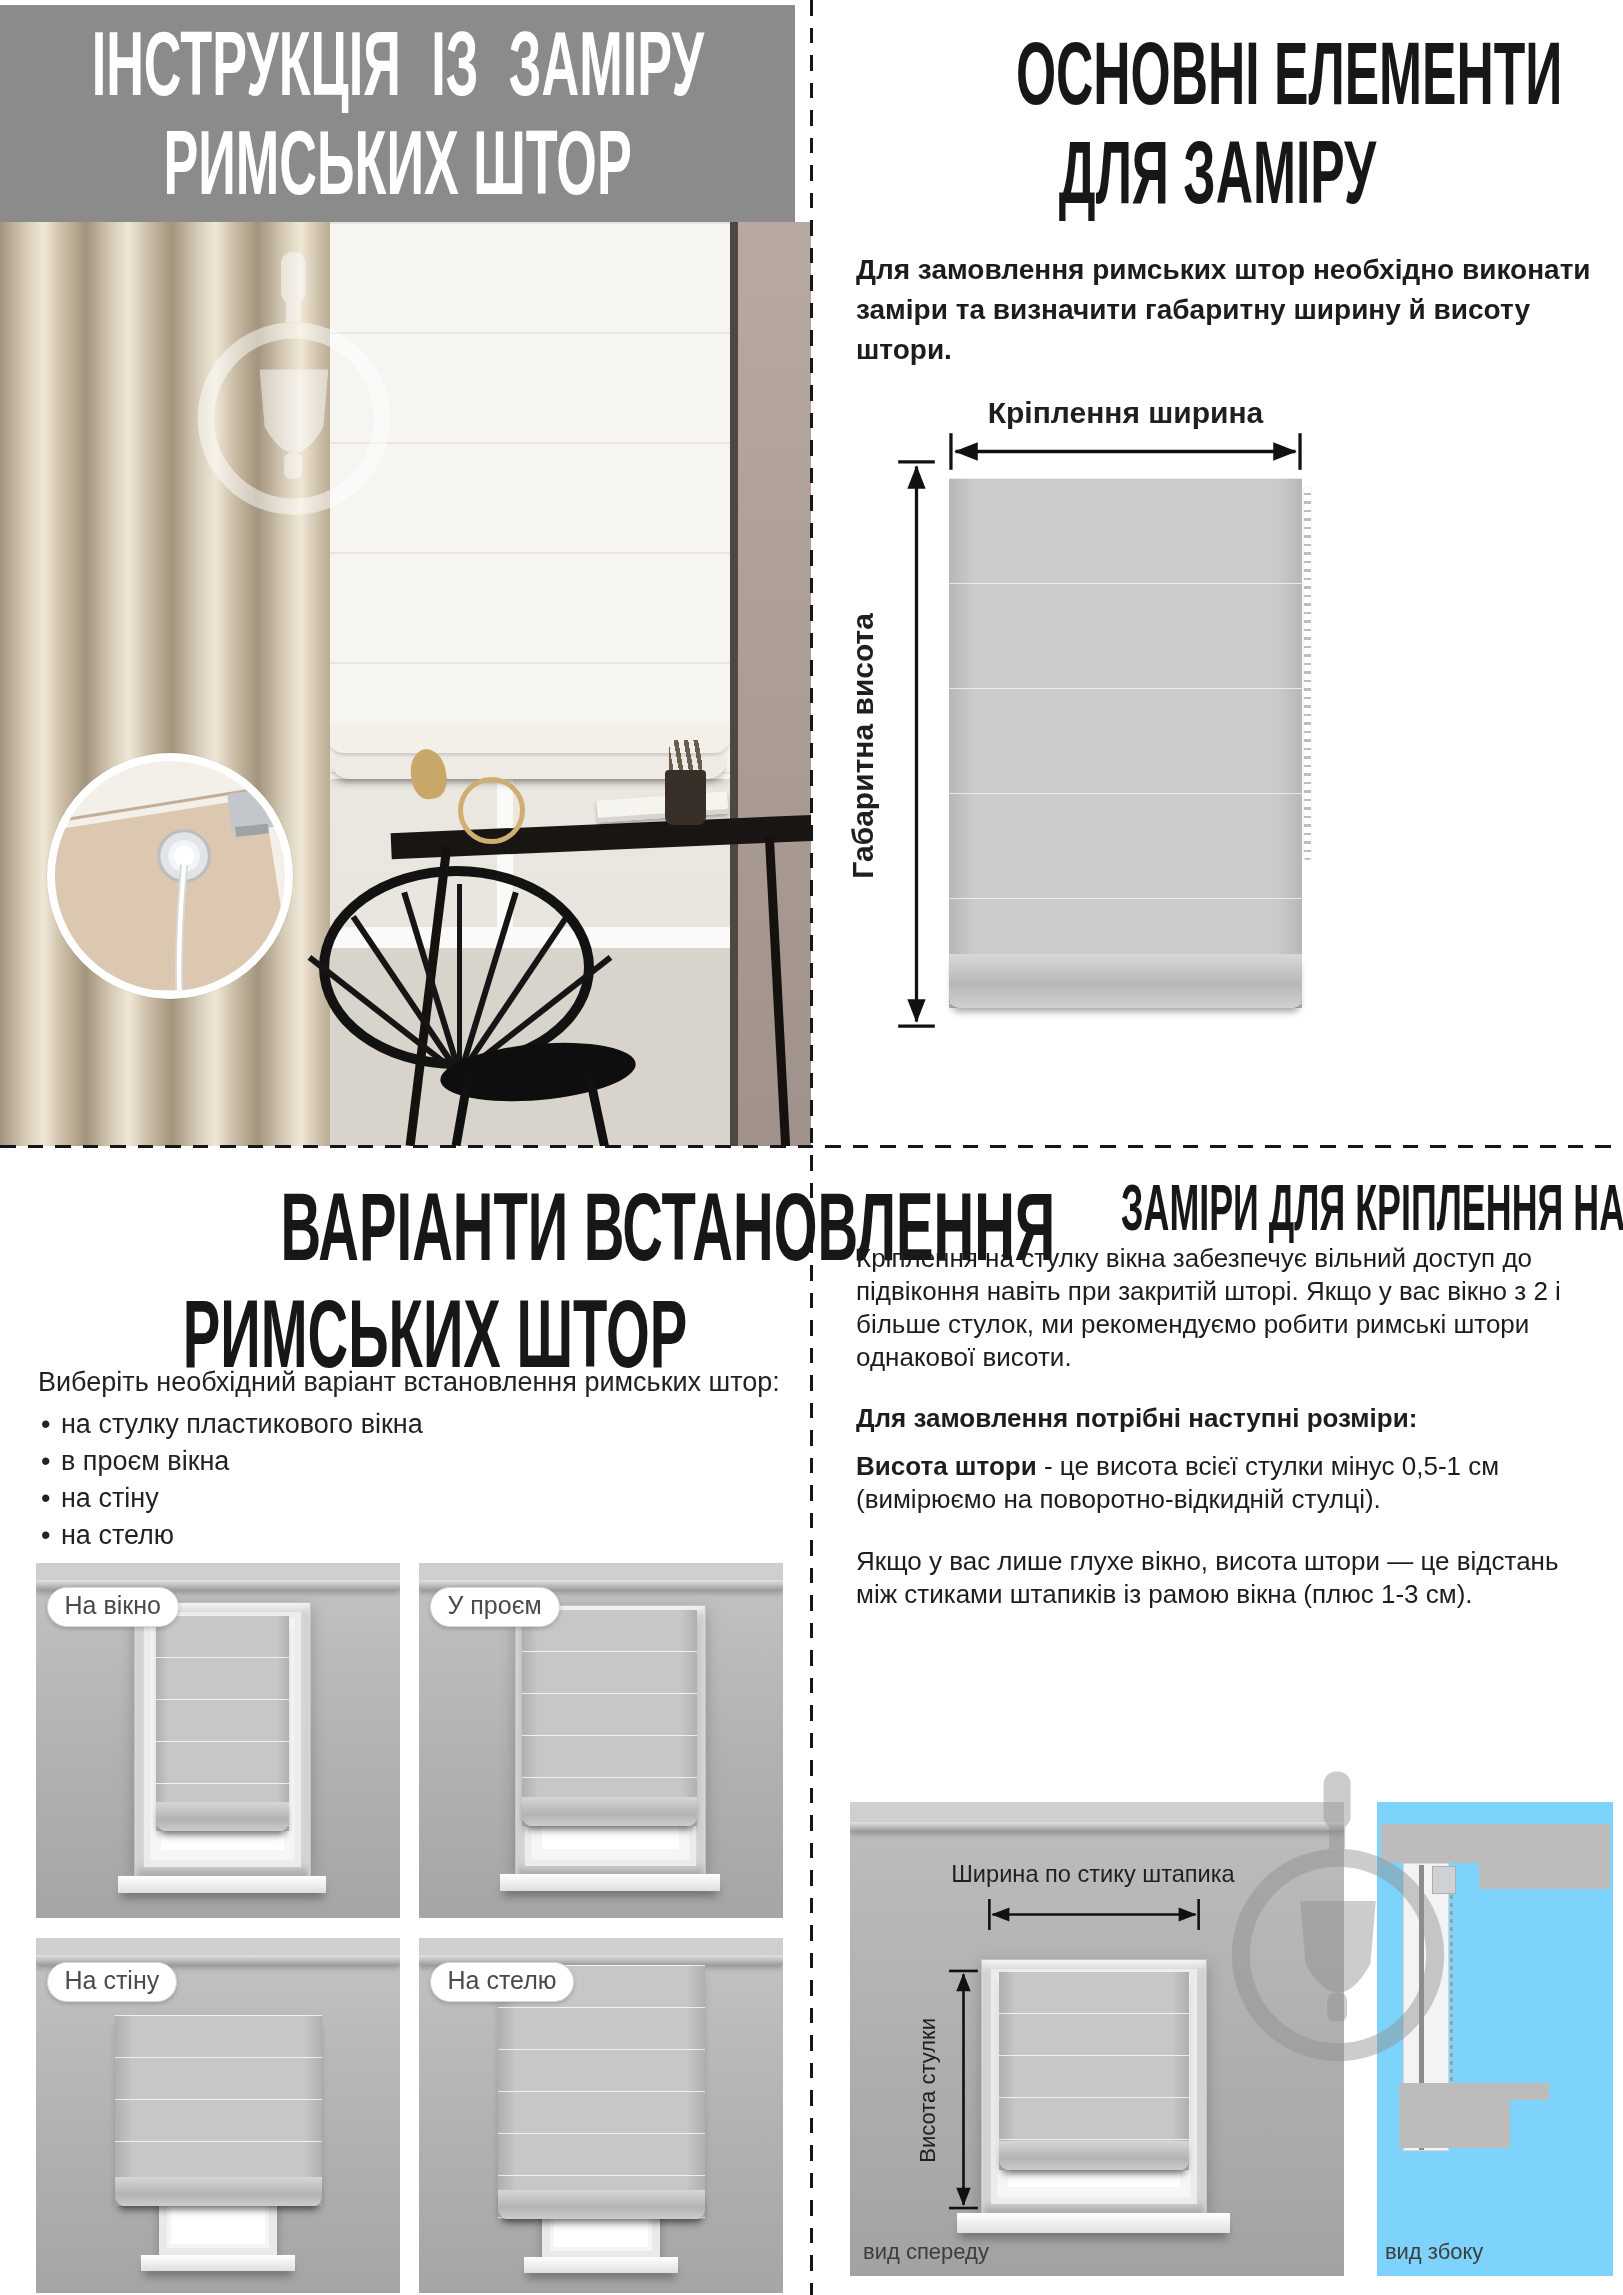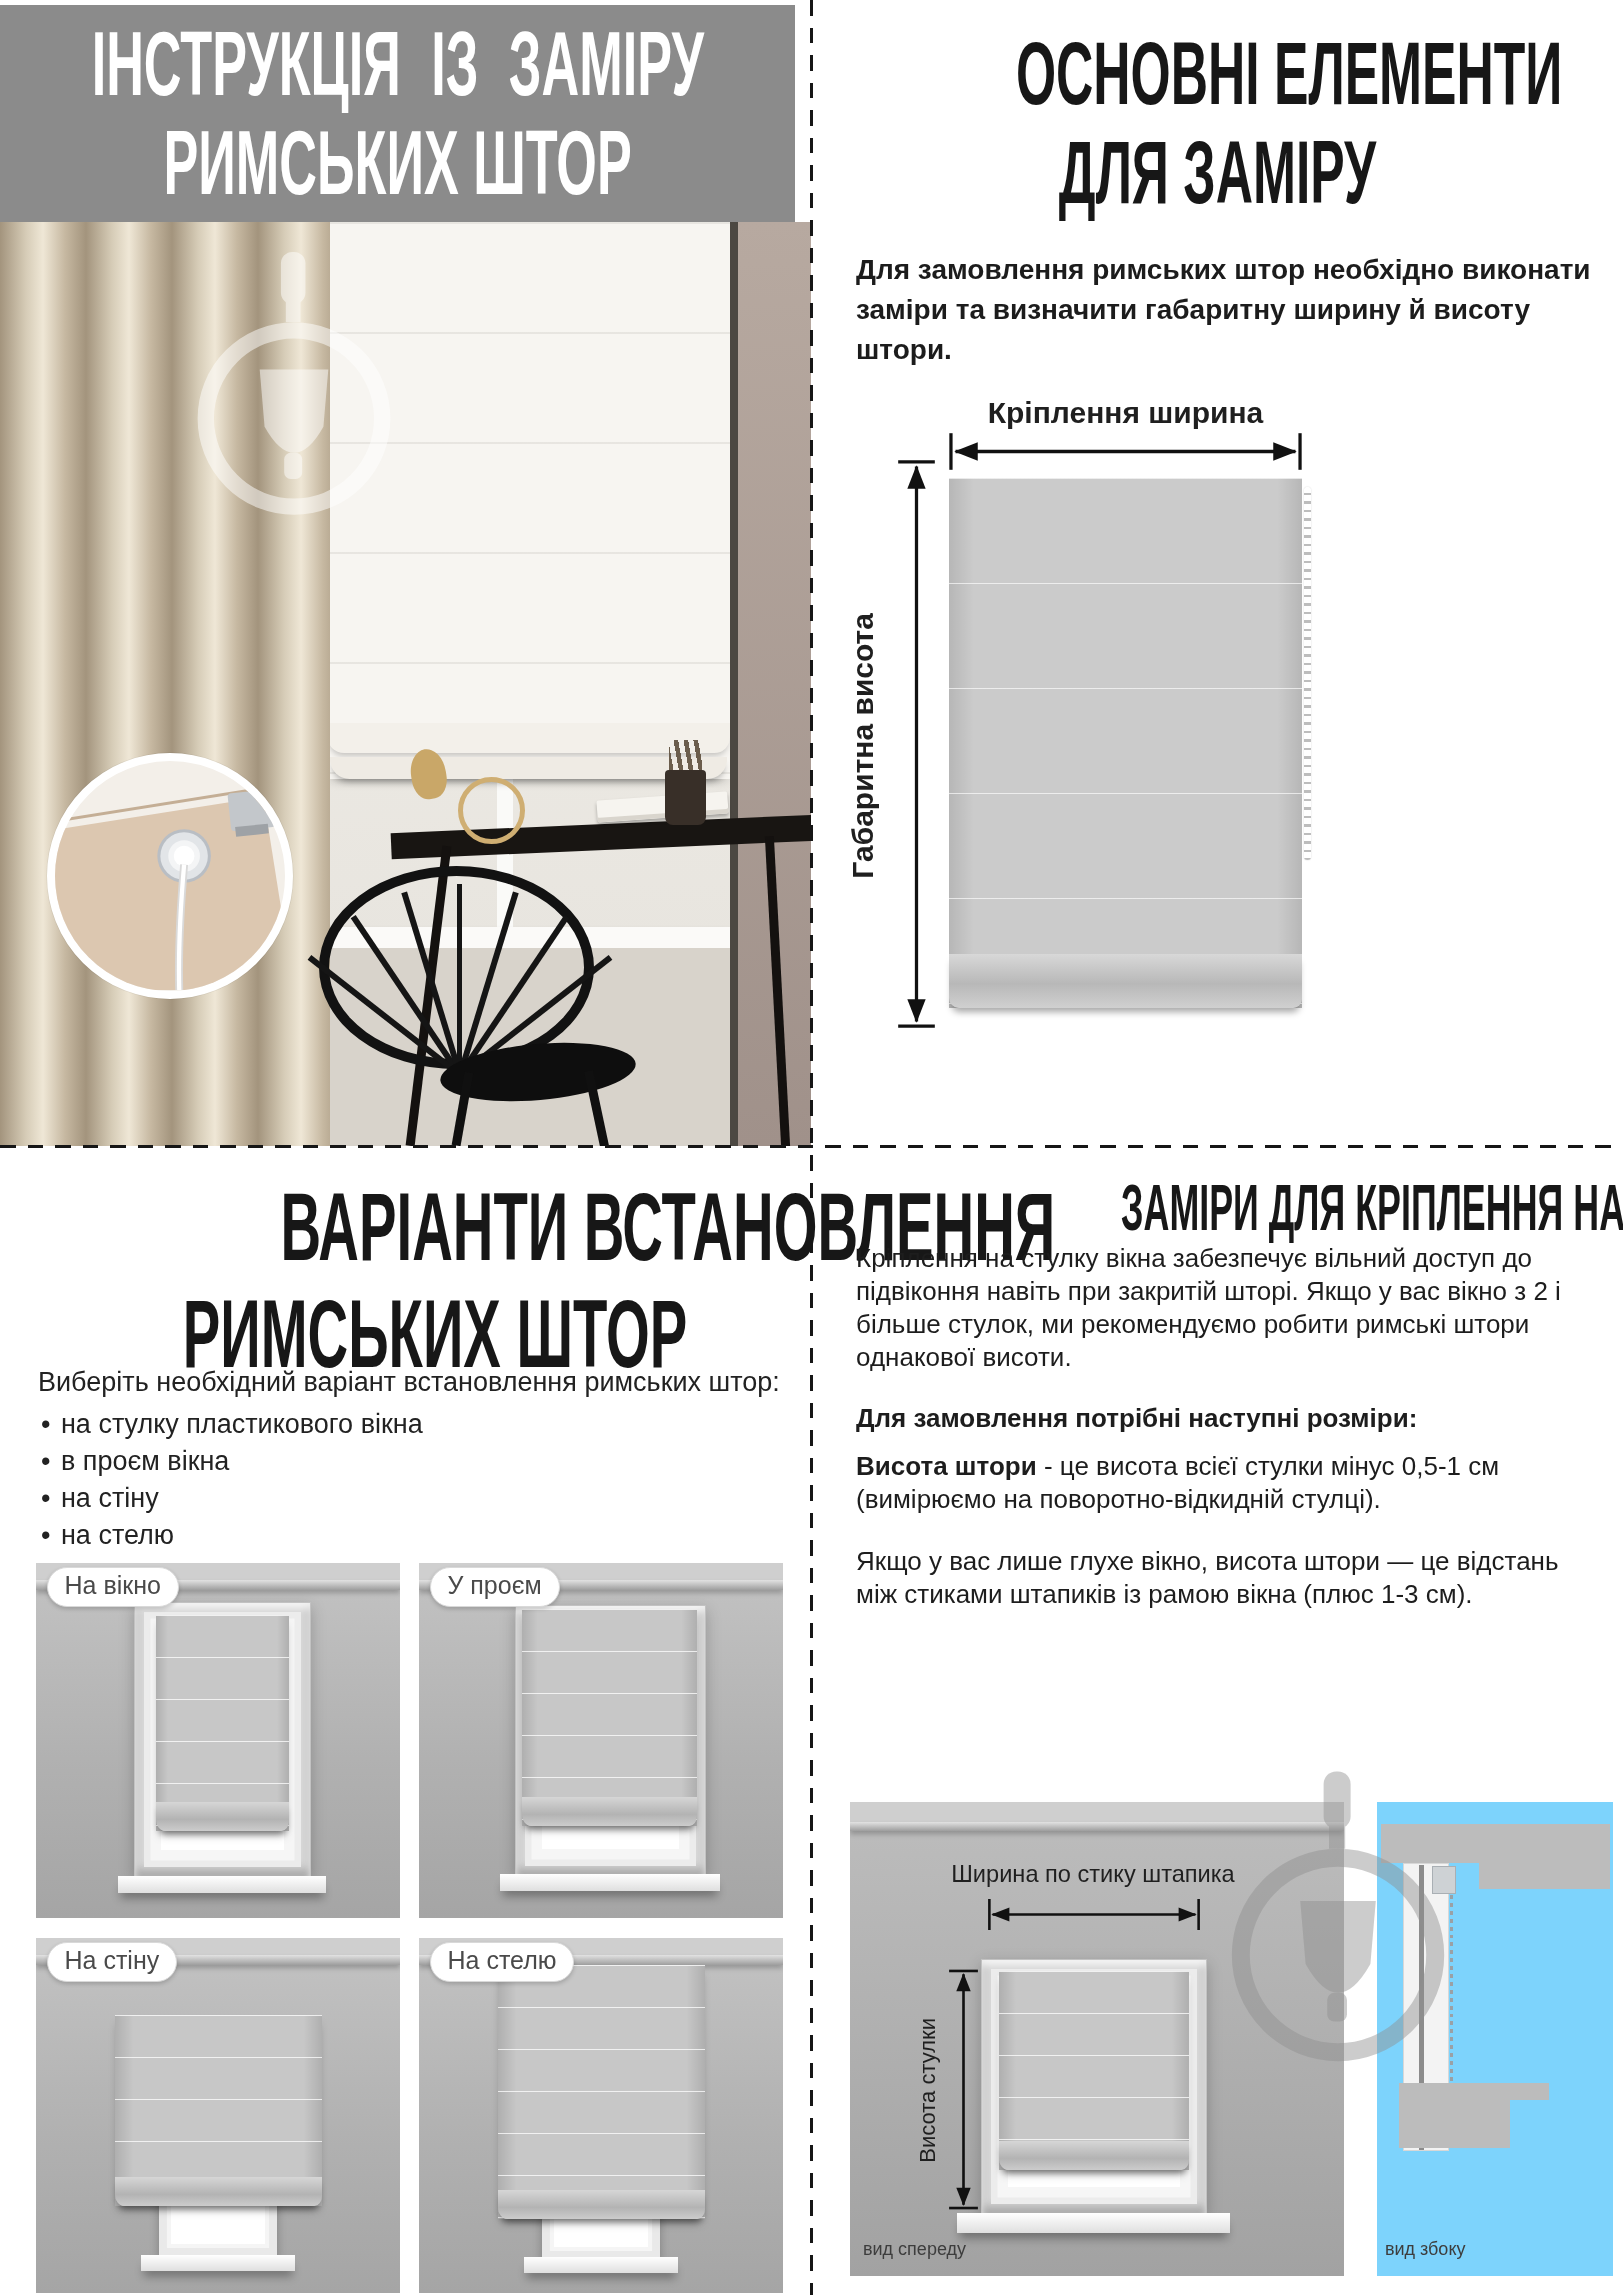--- a/index.html
+++ b/index.html
@@ -62,21 +62,21 @@
   .frame { position:absolute; inset:9.2px; background:#f6f6f6; box-shadow:inset 0 0 0 6.5px #ececec; }
   .glass { position:absolute; inset:17px; background:#ffffff; }
   .sill { position:absolute; background:linear-gradient(#ffffff,#dfdfdf); box-shadow:0 7.9px 9.2px -2.6px rgba(0,0,0,.33); }
   .ceiling { position:absolute; left:0; top:0; right:0; height:17px; background:#cfcfcf; }
   .cornice { position:absolute; left:0; top:17px; right:0; height:9.8px;
     background:linear-gradient(#e2e2e2,#9e9e9e); box-shadow:0 3.3px 5.2px rgba(0,0,0,.22); }
 
   
   .tile { position:absolute; width:364px; height:355px; overflow:hidden; }
   .room { position:absolute; inset:0; background:linear-gradient(180deg,#c3c3c3,#b1b1b1 55%,#a5a5a5); }
-  .pill { position:absolute; left:10.5px; top:4px; background:#fff; border:1.3px solid #d9d9d9; border-radius:654px;
+  .pill { position:absolute; left:10.5px; top:24px; background:#fff; border:1.3px solid #d9d9d9; border-radius:654px;
     padding:3.3px 17px 5.9px; font-size:25px; color:#4a4a4a; box-shadow:0 2px 4.6px rgba(0,0,0,.18); }
 
   
   .v1 .recess { left:98px; top:39px; width:177px; height:275px; }
   .v1 .blind  { left:120px; top:52px; width:133px; height:216px; }
   .v1 .sill   { left:82px; top:313px; width:208px; height:17px; }
 
   .v2 .recess { left:96px; top:42px; width:191px; height:271px; }
   .v2 .blind  { left:103px; top:46px; width:175px; height:217px; }
   .v2 .sill   { left:81px; top:311px; width:220px; height:17px; }
@@ -108,21 +108,21 @@
   .vtext { display:flex; align-items:center; justify-content:center; }
   .vtext span { writing-mode:vertical-rl; transform:rotate(180deg); white-space:nowrap; }
 
   
   .fv { position:absolute; left:850px; top:1802px; width:494px; height:474px; overflow:hidden;
     background:linear-gradient(180deg,#bdbdbd,#a2a2a2); }
   .fv .recess { left:131px; top:157px; width:226px; height:255px; }
   .fv .blind  { left:149px; top:169px; width:190px; height:199px; }
   .fv .sill   { left:107px; top:411px; width:273px; height:19.6px; }
   .fv-label { position:absolute; left:99px; top:59px; width:288px; text-align:center; font-size:23.6px; color:#1f1f1f; }
-  .caption { position:absolute; font-size:18px; color:#3d3d3d; }
+  .caption { position:absolute; font-size:22px; color:#3d3d3d; }
 
   .sv { position:absolute; left:1377px; top:1802px; width:236px; height:474px; background:#7dd3fc; overflow:hidden; }
   .sv .slab { position:absolute; background:#bcbcbc; }
   .sv-win { position:absolute; left:26px; top:61px; width:46px; height:288px; background:#f3f3f3; border:1.3px solid #d7d7d7; }
   .sv-winline { position:absolute; left:42px; top:63px; width:4.6px; height:285px; background:#8c8c8c; }
   .sv-rail { position:absolute; left:55px; top:64px; width:23.6px; height:27.5px; background:#ced2d5; border:1.3px solid #a9afb4; }
   .sv-chain { position:absolute; left:73px; top:93px; width:2.6px; height:215px;
     background:repeating-linear-gradient(180deg,#9aa0a5 0 3.9px,transparent 3.9px 7.9px); }
   .sv-weight { position:absolute; left:63px; top:306px; width:23.6px; height:30px; background:#dadddf; border-radius:50%;
     box-shadow:inset 0 0 0 2px #c2c6c9; }

